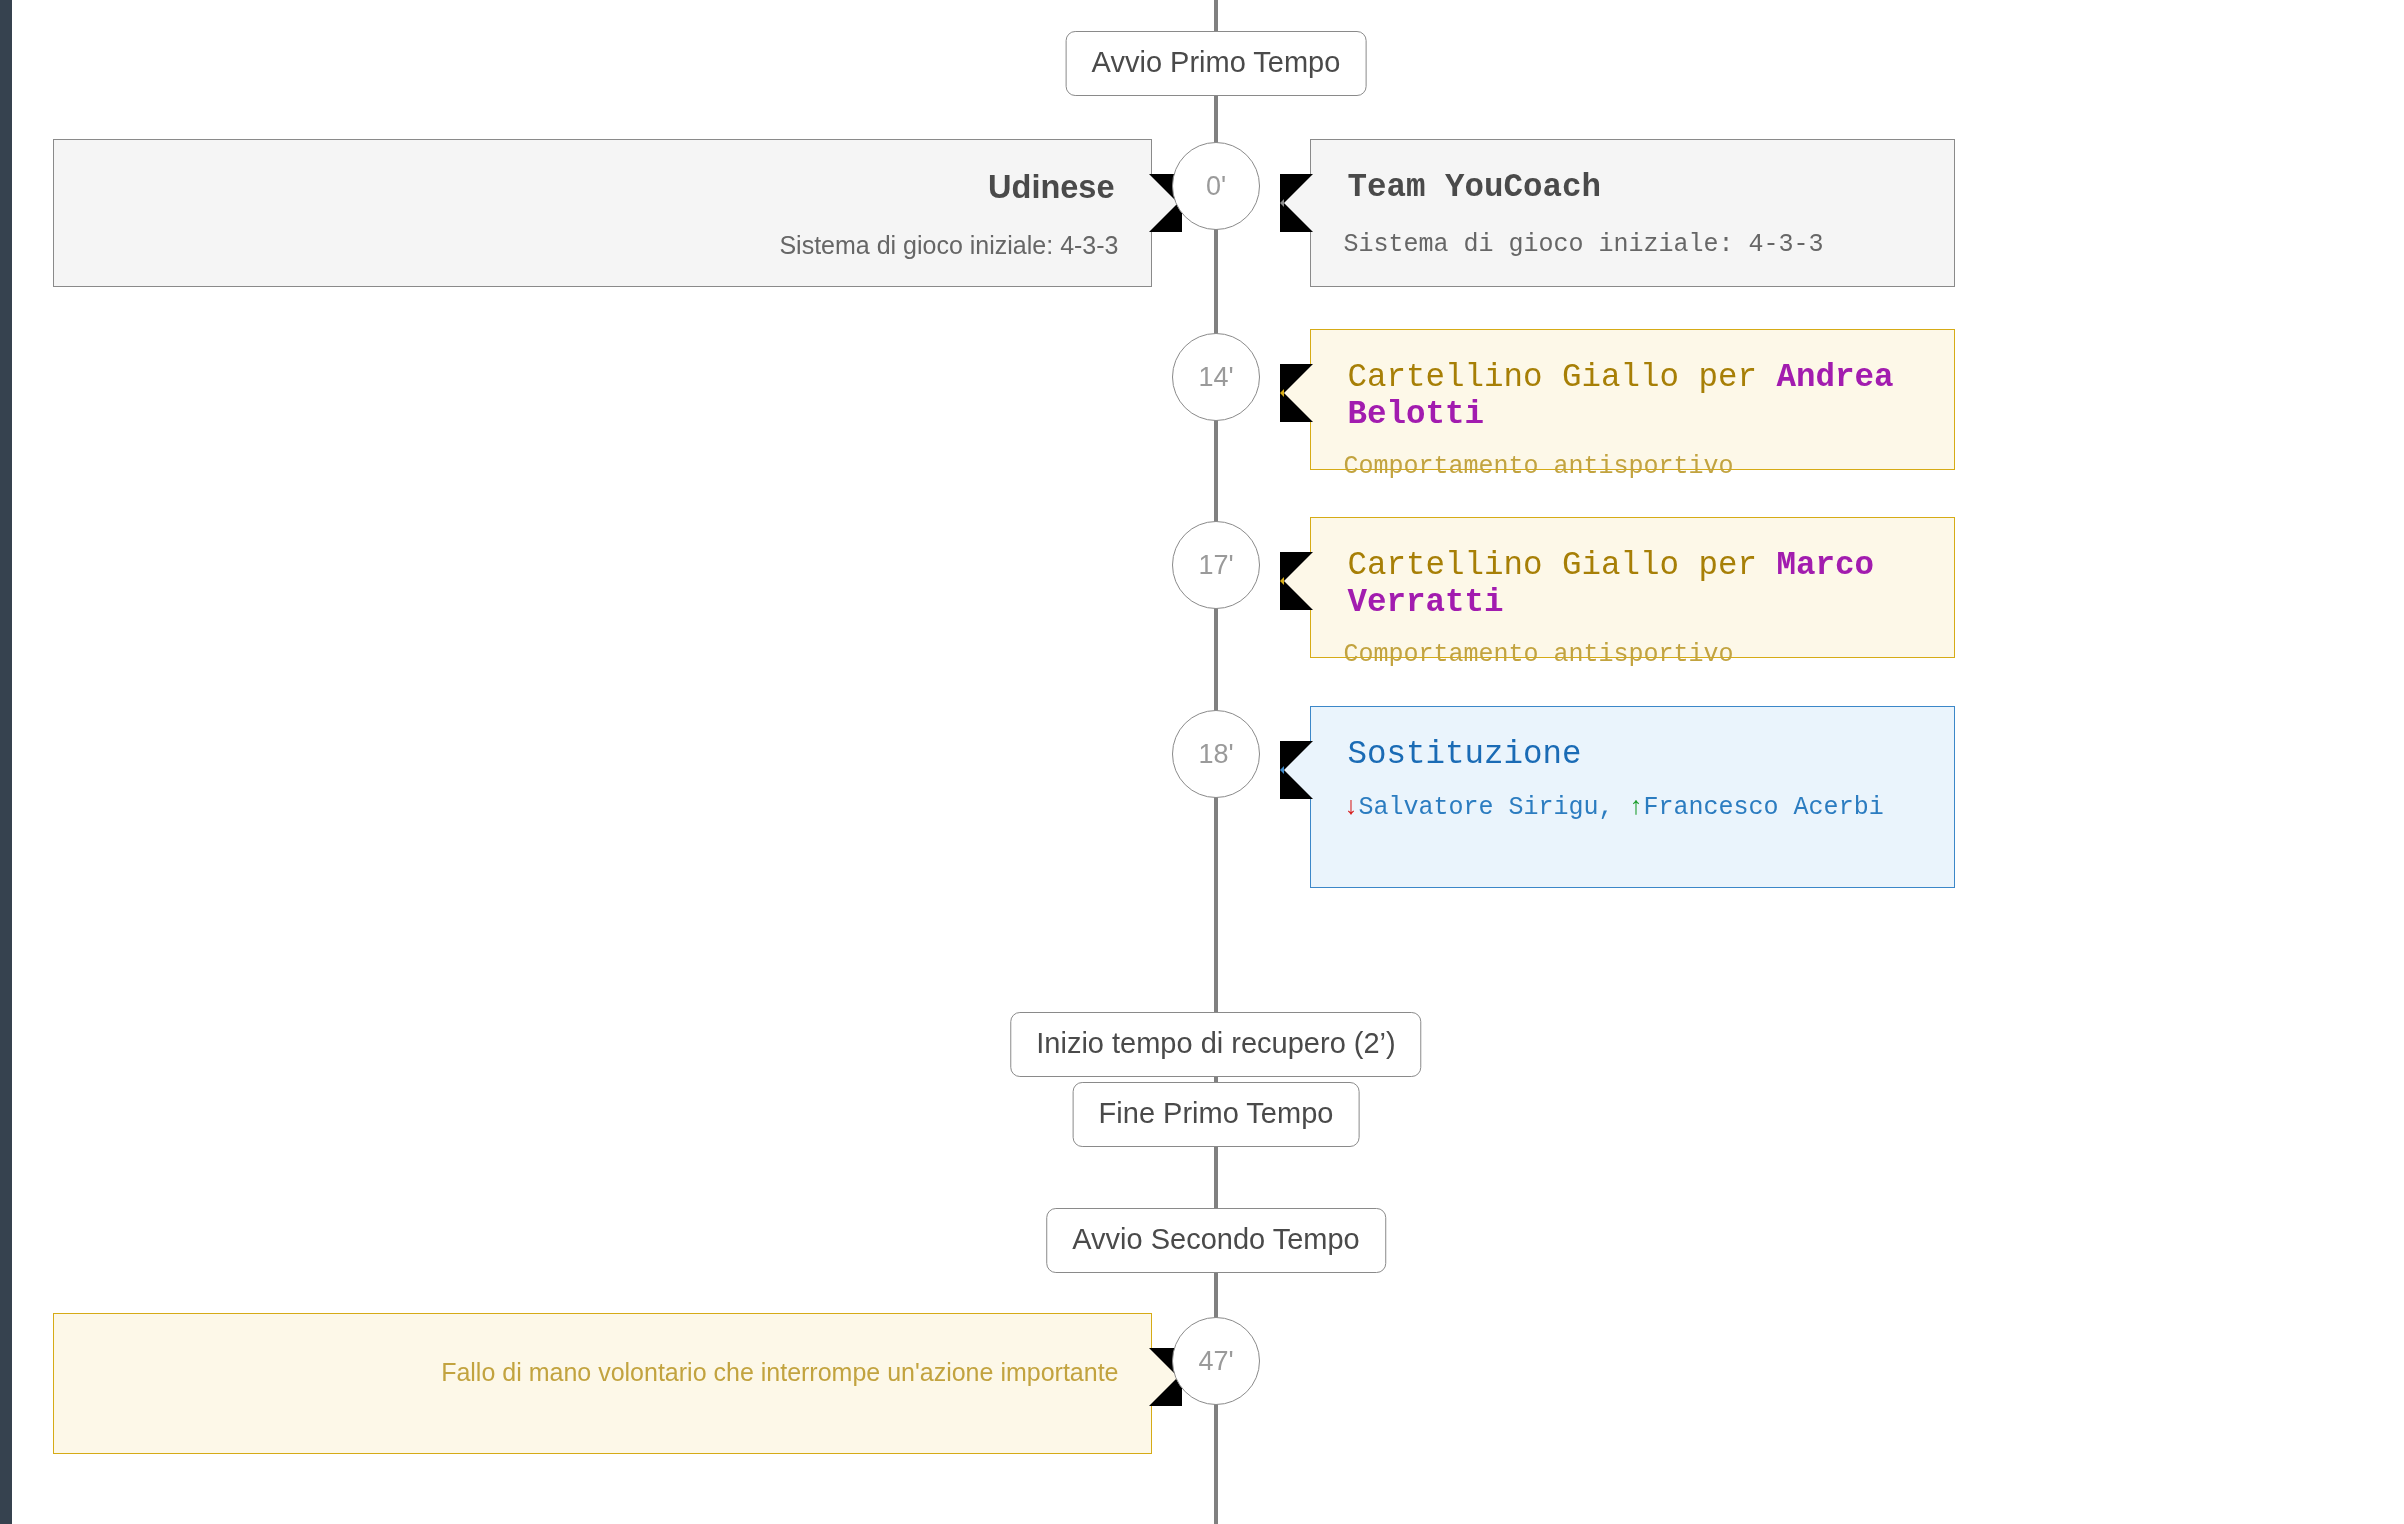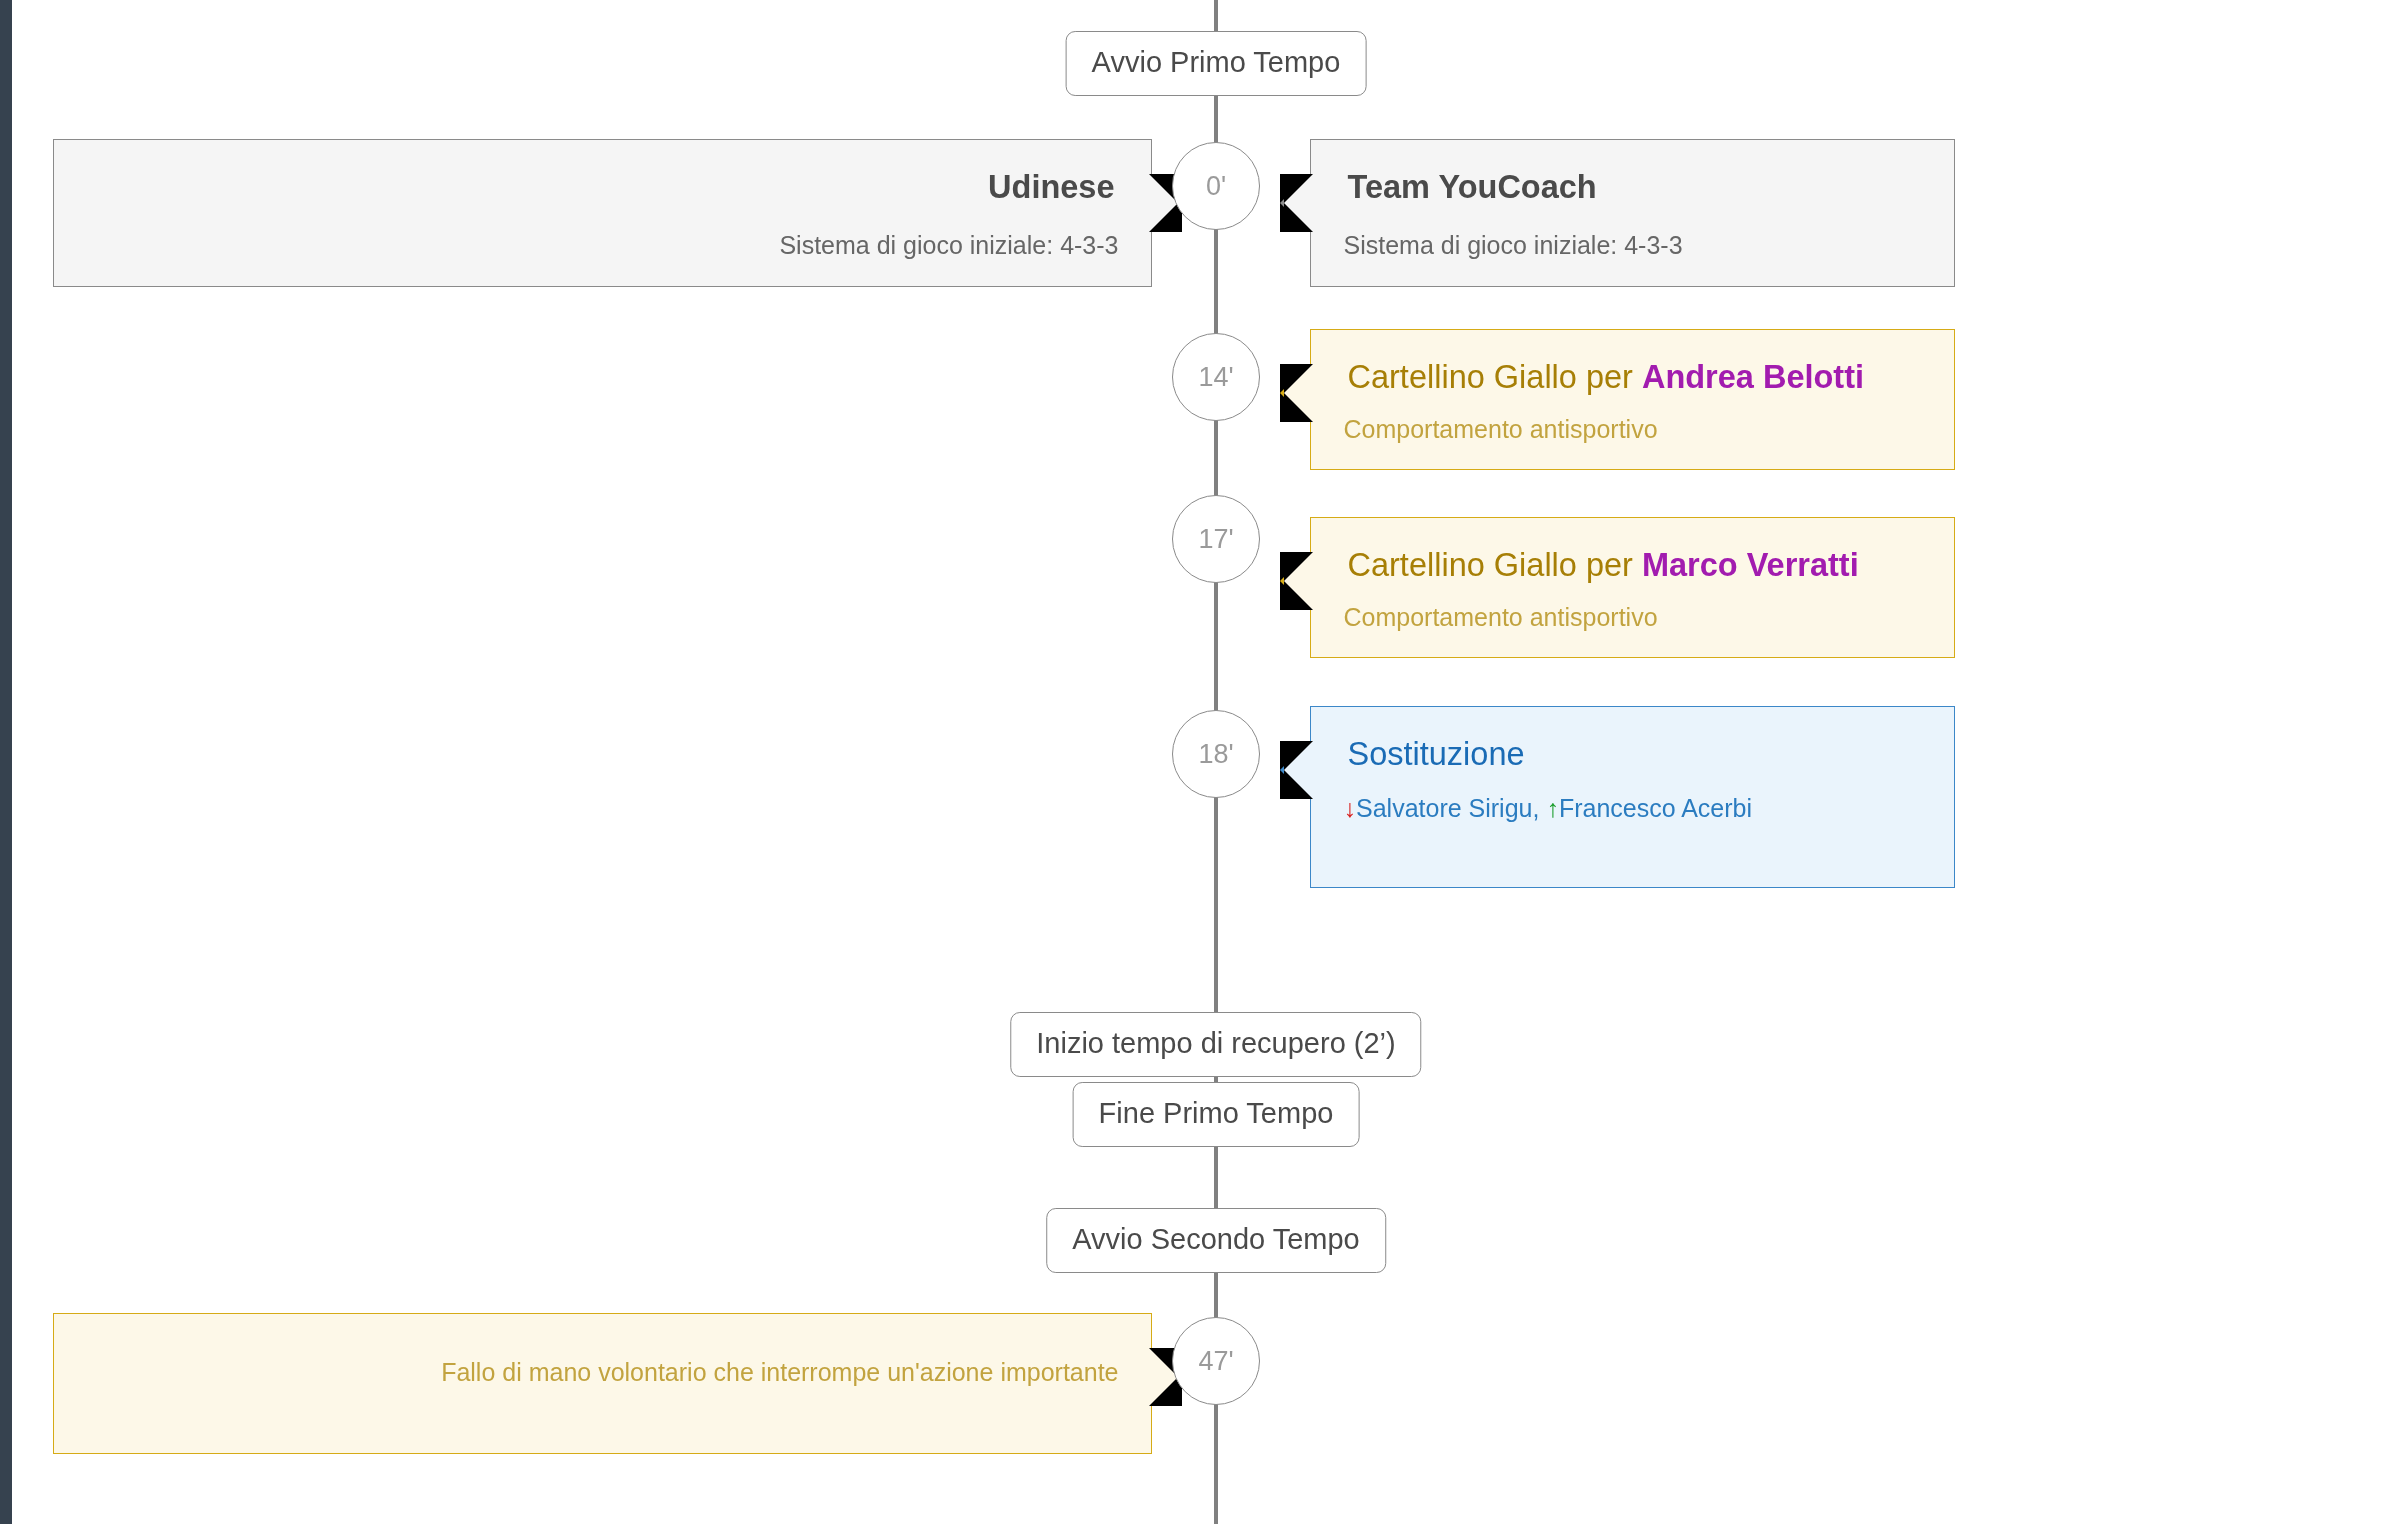--- a/index.html
+++ b/index.html
@@ -86,20 +86,21 @@
     font-size: 25px;
     line-height: 1.15;
     margin: 0;
   }
 
   
   .card.right {
     left: 1310px;
     right: 21px;
     padding: 25px 32.5px 29px 32.5px;
+    font-family: Liberation Mono, monospace;
   }
   .card.right .title, .card.right .sub { text-align: left; }
   .card.right .notch-out,
   .card.right .notch-in {
     position: absolute;
     width: 0; height: 0;
     border-style: solid;
     border-width: 29px 29px 29px 0;
   }
   .card.right .notch-out {
@@ -188,21 +189,21 @@
 
   <div class="minute" style="top:377px;">14'</div>
 
   <div class="card yellow right" style="top:329px; height:141px;">
     <span class="notch-out"></span>
     <span class="notch-in"></span>
     <p class="title"><span>Cartellino Giallo per </span><b>Andrea Belotti</b></p>
     <p class="sub">Comportamento antisportivo</p>
   </div>
 
-  <div class="minute" style="top:539px;">17'</div>
+  <div class="minute" style="top:565px;">17'</div>
 
   <div class="card yellow right" style="top:517px; height:141px;">
     <span class="notch-out"></span>
     <span class="notch-in"></span>
     <p class="title"><span>Cartellino Giallo per </span><b>Marco Verratti</b></p>
     <p class="sub">Comportamento antisportivo</p>
   </div>
 
   <div class="minute" style="top:754px;">18'</div>
 

